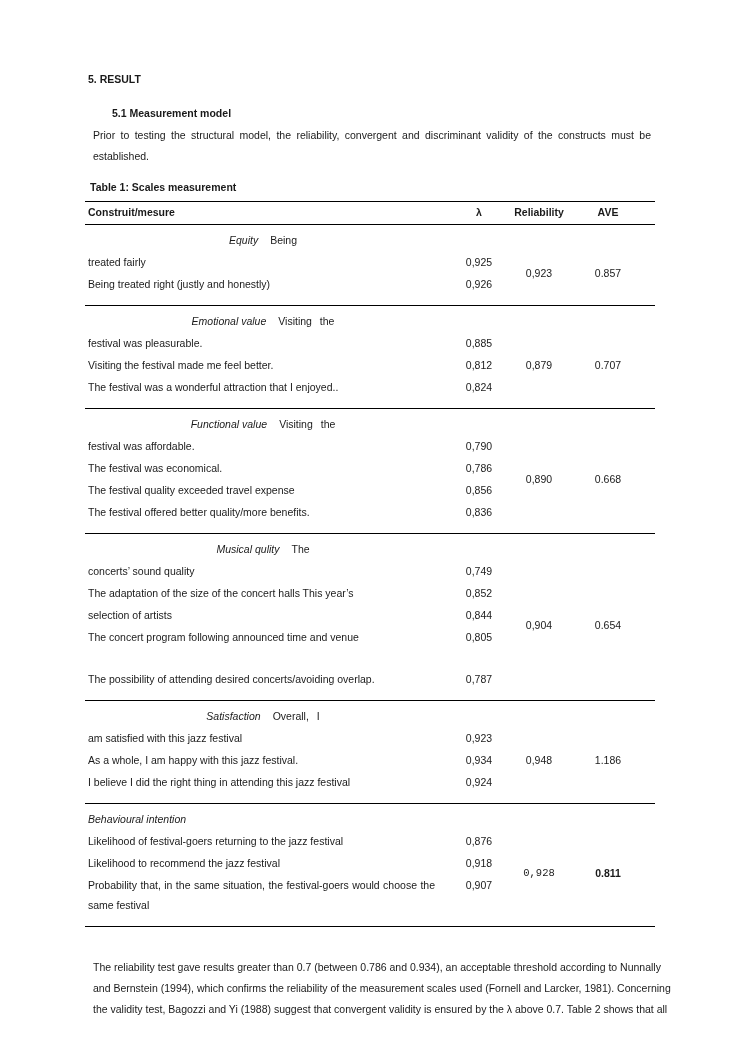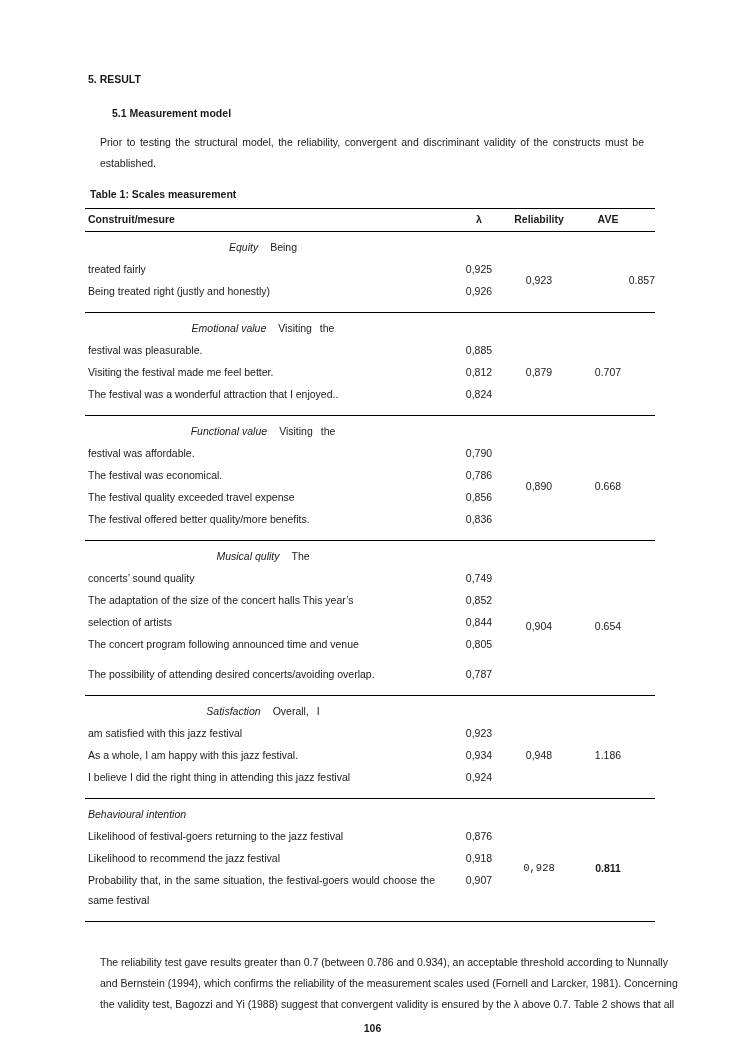--- a/index.html
+++ b/index.html
@@ -26,21 +26,21 @@
     line-height: 14px;
     margin-bottom: 20px;
   }
   .h-subsection {
     font-size: 10.5px;
     font-weight: bold;
     line-height: 14px;
     margin-left: 24px;
     margin-bottom: 4px;
   }
-  .para { margin: 12px; }
+  .para { margin: 5px; }
   .jline {
     line-height: 21px;
     white-space: nowrap;
     text-align: justify;
     text-align-last: justify;
   }
   .jline.last { text-align-last: left; }
   .table-caption {
     font-weight: bold;
     line-height: 14px;
@@ -89,21 +89,21 @@
     padding: 1px 6px 1px 3px;
     text-align: justify;
   }
   .item-lambda {
     grid-column: 2;
     line-height: 20px;
     padding: 1px 0;
     text-align: center;
     align-self: start;
   }
-  .gap-before { margin-top: 8px; }
+  .gap-before { margin-top: 20px; }
   .sec-rel, .sec-ave {
     align-self: center;
     text-align: center;
     line-height: 20px;
   }
   .sec-rel { grid-column: 3; white-space: nowrap; }
   .sec-ave { grid-column: 4; }
   .result-para { margin-top: 30px; }
   .page-number {
     position: absolute;
@@ -139,21 +139,21 @@
         <div class="th">AVE</div>
       </div>
       <div id="table-body">
           <div class="t-section">
             <div class="sec-header center"><span class="construct-name">Equity</span><span class="construct-rest">Being</span></div>
             <div class="item-label">treated fairly</div>
             <div class="item-lambda">0,925</div>
             <div class="item-label">Being treated right (justly and honestly)</div>
             <div class="item-lambda">0,926</div>
             <div class="sec-rel" style="grid-row: 2 / span 2;">0,923</div>
-            <div class="sec-ave" style="grid-row: 2 / span 2; text-align: right;">0.857</div>
+            <div class="sec-ave" style="grid-row: 2 / span 2;">0.857</div>
           </div>
           <div class="t-section">
             <div class="sec-header center"><span class="construct-name">Emotional value</span><span class="construct-rest">Visiting the</span></div>
             <div class="item-label">festival was pleasurable.</div>
             <div class="item-lambda">0,885</div>
             <div class="item-label">Visiting the festival made me feel better.</div>
             <div class="item-lambda">0,812</div>
             <div class="item-label">The festival was a wonderful attraction that I enjoyed..</div>
             <div class="item-lambda">0,824</div>
             <div class="sec-rel" style="grid-row: 2 / span 3;">0,879</div>
@@ -213,14 +213,13 @@
     </div>
 
     <div class="para result-para">
         <div class="jline">The reliability test gave results greater than 0.7 (between 0.786 and 0.934), an acceptable threshold according to Nunnally</div>
         <div class="jline">and Bernstein (1994), which confirms the reliability of the measurement scales used (Fornell and Larcker, 1981). Concerning</div>
         <div class="jline last">the validity test, Bagozzi and Yi (1988) suggest that convergent validity is ensured by the λ above 0.7. Table 2 shows that all</div>
       </div>
 
   </div>
 
-  <div class="page-number">106</div>
 </div>
 
 </body></html>

